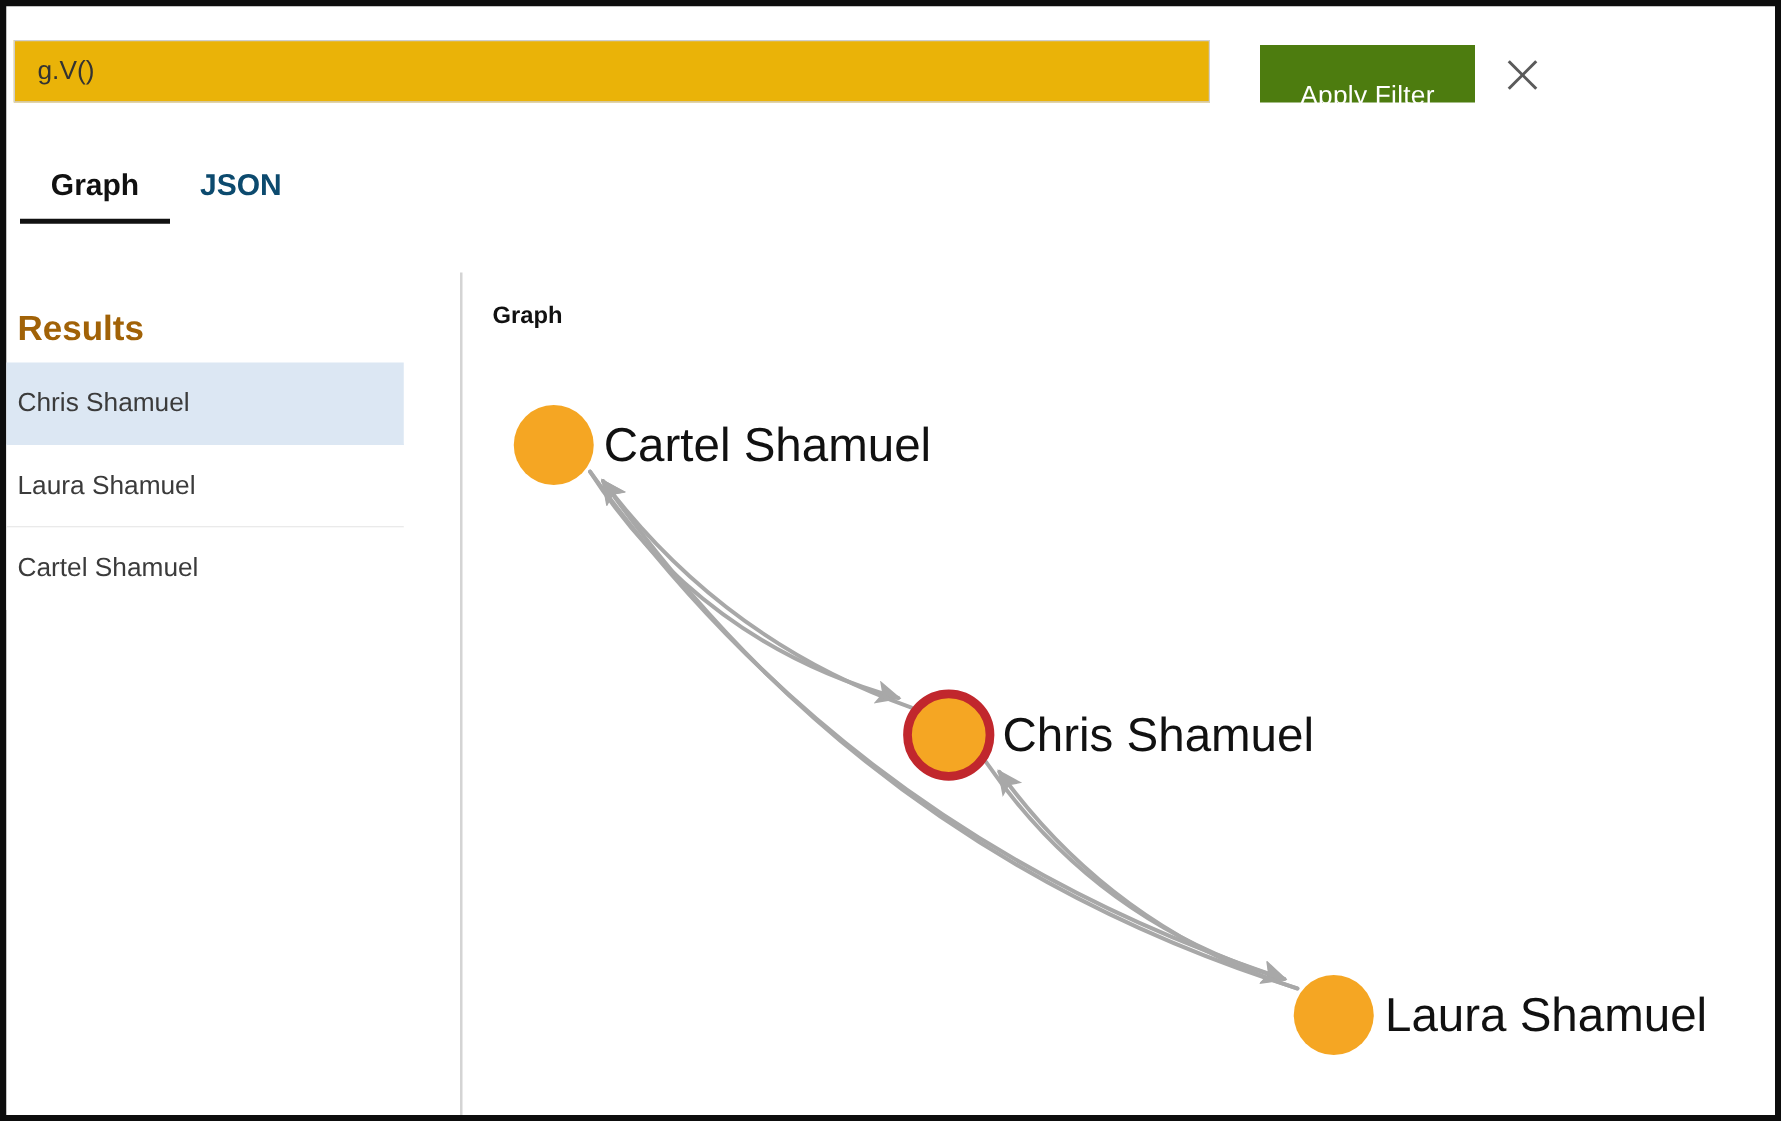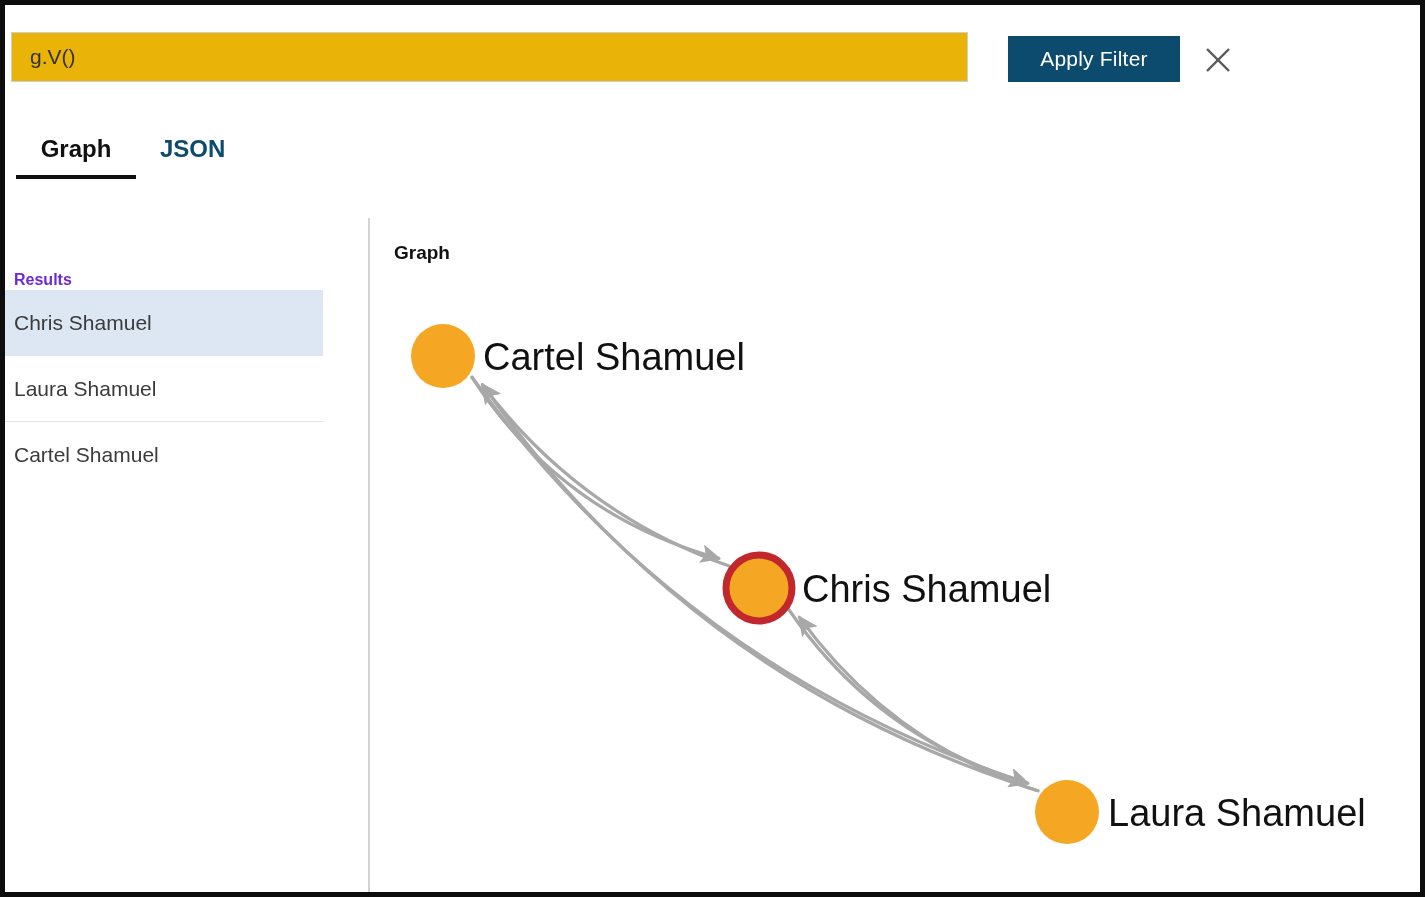--- a/index.html
+++ b/index.html
@@ -46,30 +46,30 @@
     color: #333333;
     padding: 0 18px;
     outline: none;
   }
   #apply-filter-button {
     position: absolute;
     left: 1003px;
     top: 31px;
     width: 172px;
     height: 46px;
-    background: #0c4a6e;
+    background: #4d7c0f;
     color: #ffffff;
     border: none;
     font-family: "Liberation Sans", sans-serif;
     font-size: 21px;
     letter-spacing: 0.2px;
     cursor: pointer;
     line-height: 46px;
     text-align: center;
-    padding: 0;
+    padding: 18px;
   }
   #close-filter-button {
     position: absolute;
     left: 1196px;
     top: 38px;
     width: 34px;
     height: 34px;
     cursor: pointer;
     color: #5a5a5a;
   }
@@ -125,24 +125,23 @@
   #results-panel {
     position: absolute;
     left: 0;
     top: 0;
     width: 340px;
   }
   #results-title {
     position: absolute;
     left: 9px;
     top: 37px;
-    font-size: 16px;
-    font-weight: bold;
-    color: #6d28d9;
-    margin-top: 24px;
+    font-size: 28px;
+    font-weight: bold;
+    color: #a16207;
   }
   #results-list {
     position: absolute;
     left: 0;
     top: 80px;
     width: 318px;
   }
   .result-item {
     position: relative;
     box-sizing: border-box;

